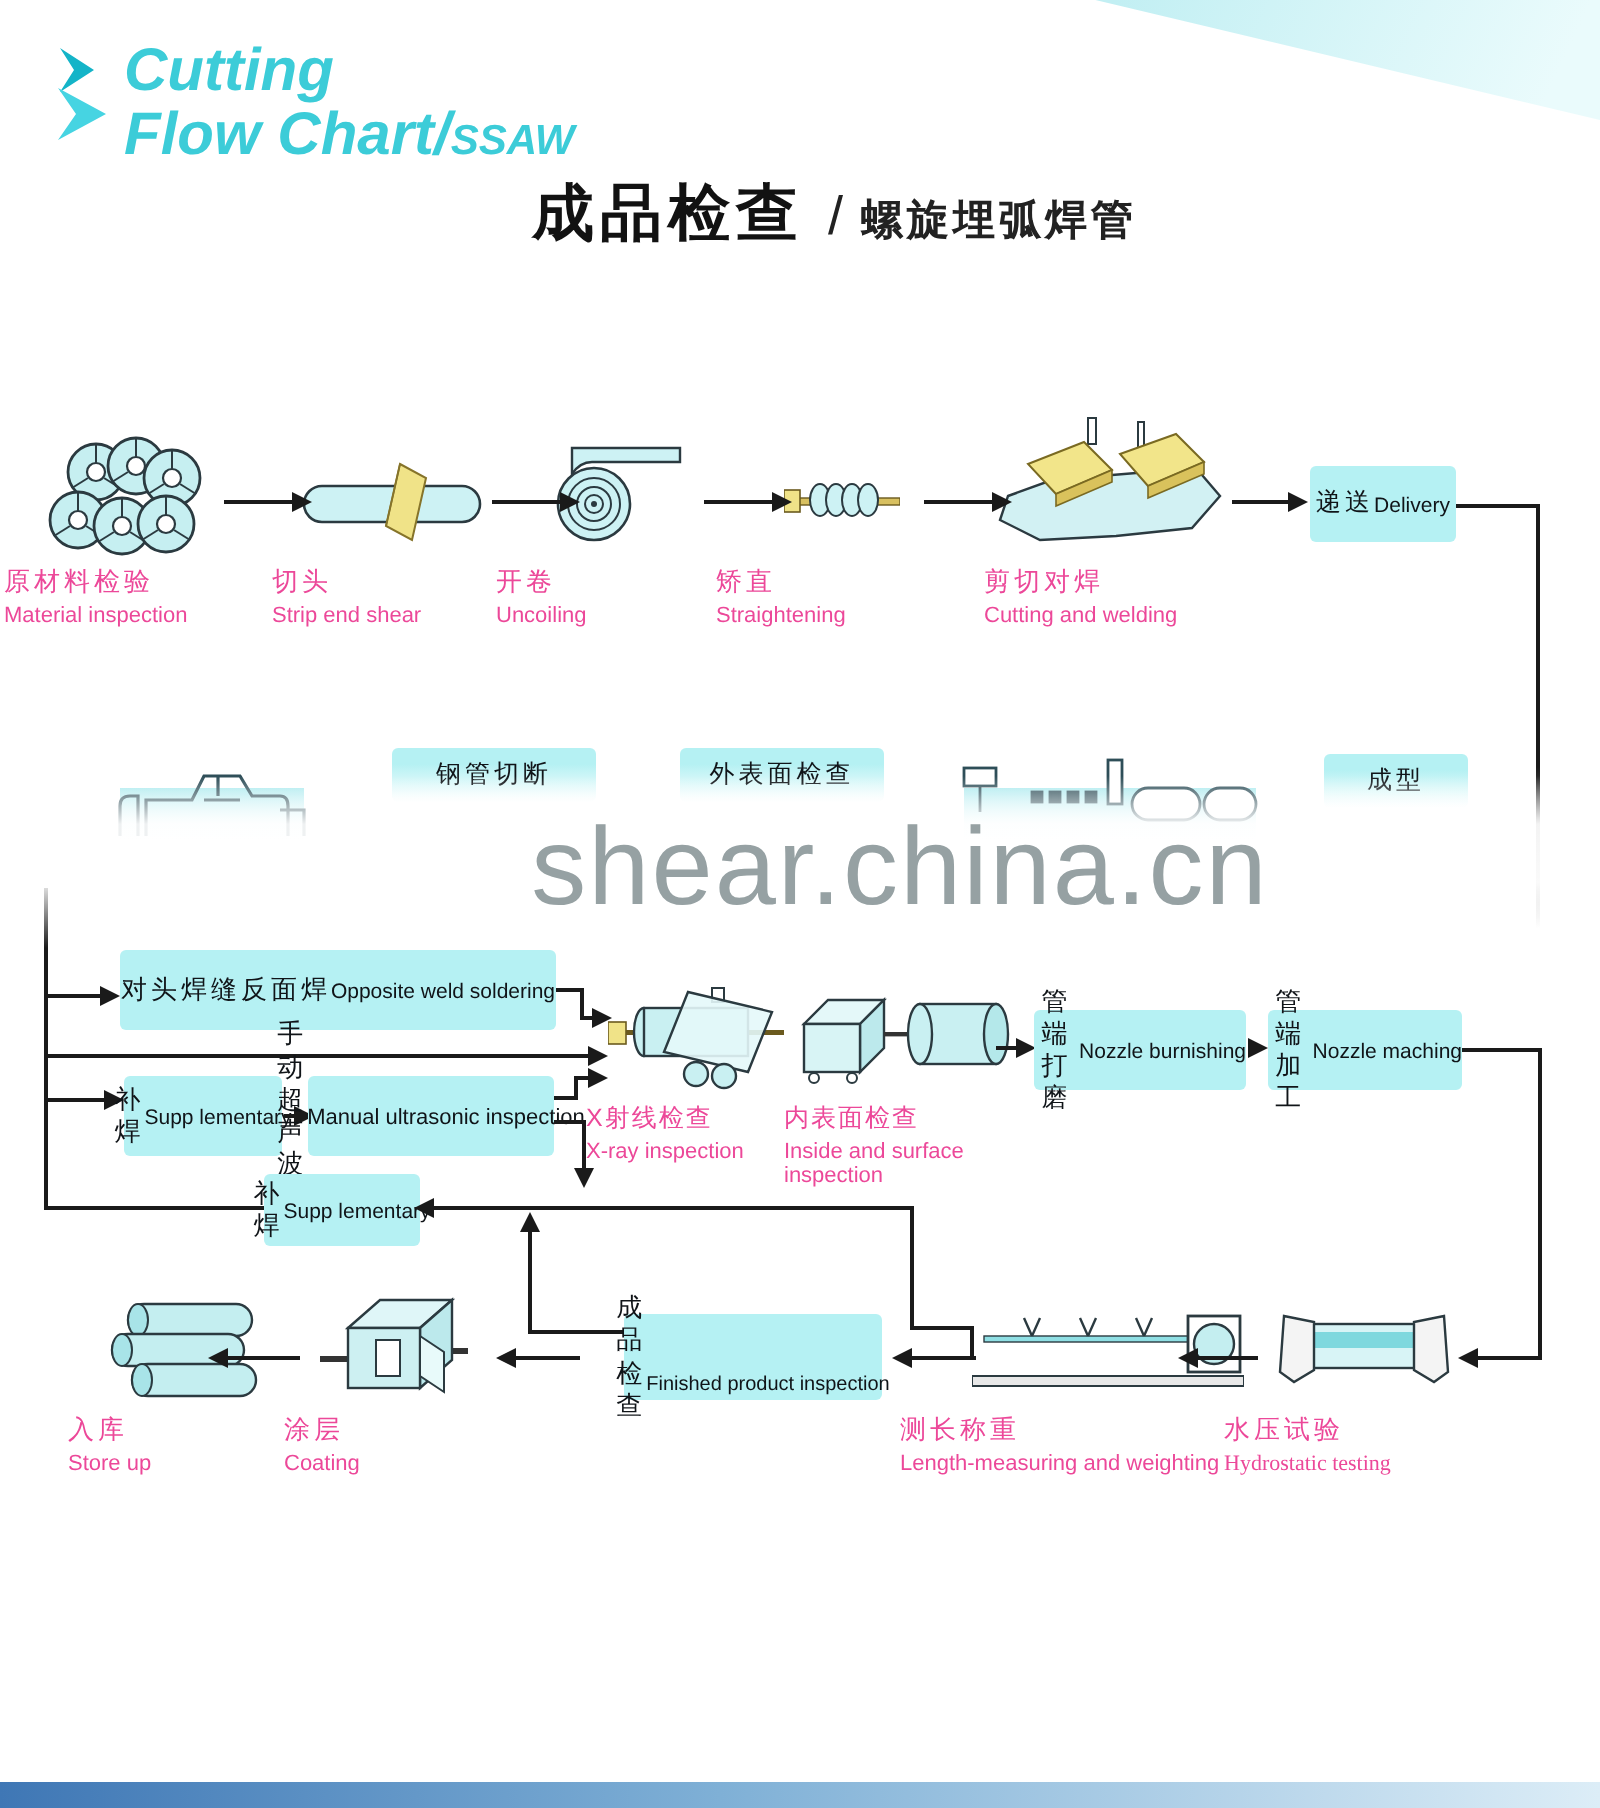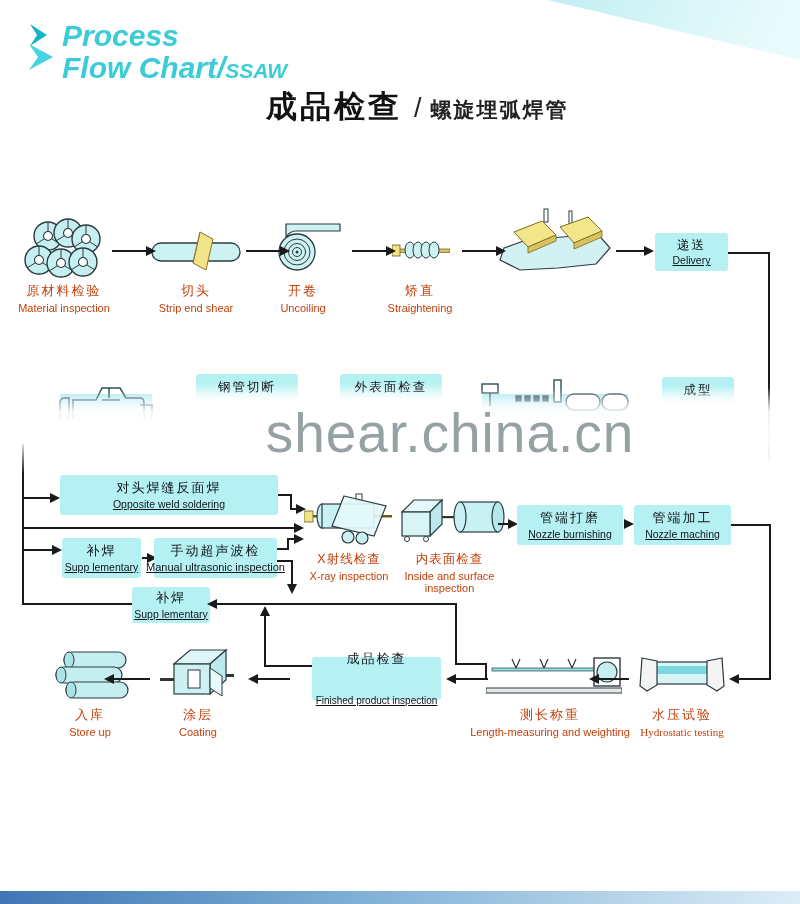--- a/index.html
+++ b/index.html
@@ -18,26 +18,26 @@
   .title .cn{font-size:31px;font-weight:bold;letter-spacing:3px;}
   .title .slash{font-size:27px;margin:0 9px 0 12px;font-weight:400;color:#222;}
   .title .sub{font-size:21px;font-weight:600;letter-spacing:2px;color:#222;}
   
   .h{position:absolute;height:2px;background:#1a1a1a;}
   .v{position:absolute;width:2px;background:#1a1a1a;}
   .ar{position:absolute;width:0;height:0;border-top:5px solid transparent;border-bottom:5px solid transparent;border-left:10px solid #1a1a1a;}
   .al{position:absolute;width:0;height:0;border-top:5px solid transparent;border-bottom:5px solid transparent;border-right:10px solid #1a1a1a;}
   .au{position:absolute;width:0;height:0;border-left:5px solid transparent;border-right:5px solid transparent;border-bottom:10px solid #1a1a1a;}
   .ad{position:absolute;width:0;height:0;border-left:5px solid transparent;border-right:5px solid transparent;border-top:10px solid #1a1a1a;}
-  .cbox{position:absolute;background:#b5f1f3;border-radius:3px;display:flex;flex-direction:column;
+  .cbox{position:absolute;background:#b5f1f3;border-radius:3px;display:flex;flex-direction:row;
         align-items:center;justify-content:center;text-align:center;color:#101418;}
   .cbox .cn{font-size:13px;letter-spacing:2px;line-height:1.25;}
-  .cbox .en{font-size:10.5px;margin-top:1px;white-space:nowrap;text-decoration:underline;}
+  .cbox .en{font-size:10.5px;margin-top:1px;white-space:nowrap;}
   .fade-b{background:linear-gradient(to bottom,#b5f1f3 30%,rgba(181,241,243,0));border-radius:3px;}
-  .lbl{position:absolute;text-align:center;color:#c2410c;}
+  .lbl{position:absolute;text-align:left;color:#ec4899;}
   .lbl .cn{display:block;font-size:13px;letter-spacing:2px;}
   .lbl .en{display:block;font-size:11px;margin-top:2px;}
   .glow{position:absolute;background:linear-gradient(to bottom,rgba(168,233,238,0.95),rgba(255,255,255,0));}
   .fadeband{position:absolute;left:0;top:388px;width:800px;height:86px;z-index:4;
     background:linear-gradient(to bottom,rgba(255,255,255,0) 0%,rgba(255,255,255,0.92) 28%,rgba(255,255,255,0.92) 62%,rgba(255,255,255,0) 100%);}
   .watermark{position:absolute;left:160px;top:400px;width:580px;height:66px;z-index:5;
     font-size:55px;color:#96a1a3;letter-spacing:1px;text-align:center;line-height:66px;font-weight:400;}
   .bbar{position:absolute;left:0;top:891px;width:800px;height:13px;
     background:linear-gradient(to right,#3f77b5,#7fb0d6 45%,#dcedf7);}
   svg{display:block;}
@@ -48,21 +48,21 @@
 <div class="stage">
 
   <div class="wedge"></div>
   <div class="logo">
     <svg width="36" height="48" viewBox="0 0 36 48">
       <path d="M8 2 L25 13 L8 24 L15 13 Z" fill="#14b4c8"></path>
       <path d="M7 22 L31 35 L7 48 L16 35 Z" fill="#46d4e2"></path>
     </svg>
   </div>
   <div class="brand">
-    <span class="l1">Process</span>
+    <span class="l1">Cutting</span>
     <span class="l2">Flow Chart/</span><span class="l2s">SSAW</span>
   </div>
   <div class="title">
     <span class="cn">成品检查</span>
     <span class="slash">/</span>
     <span class="sub">螺旋埋弧焊管</span>
   </div>
 
   <div style="position:absolute;left:22px;top:218px;">
     <svg width="88" height="64" viewBox="0 0 88 64">
@@ -142,20 +142,24 @@
       <span class="en">Strip end shear</span>
   </div>
   <div class="lbl" style="left:248px;top:282px;width:110px;">
     <span class="cn">开卷</span>
       <span class="en">Uncoiling</span>
   </div>
   <div class="lbl" style="left:358px;top:282px;width:124px;">
     <span class="cn">矫直</span>
       <span class="en">Straightening</span>
   </div>
+  <div class="lbl" style="left:492px;top:282px;width:128px;">
+    <span class="cn">剪切对焊</span>
+      <span class="en">Cutting and welding</span>
+  </div>
 
   <div class="cbox" style="left:655px;top:233px;width:73px;height:38px;">
     <span class="cn" style="font-size:12.5px;">递送</span>
     <span class="en">Delivery</span>
   </div>
   <div class="h" style="left:728px;top:252px;width:42px;"></div>
   <div class="v" style="left:768px;top:252px;height:212px;background:linear-gradient(to bottom,#1a1a1a 62%,rgba(26,26,26,0));"></div>
 
   <div class="glow" style="left:60px;top:394px;width:92px;height:26px;"></div>
   <div style="position:absolute;left:56px;top:376px;">

